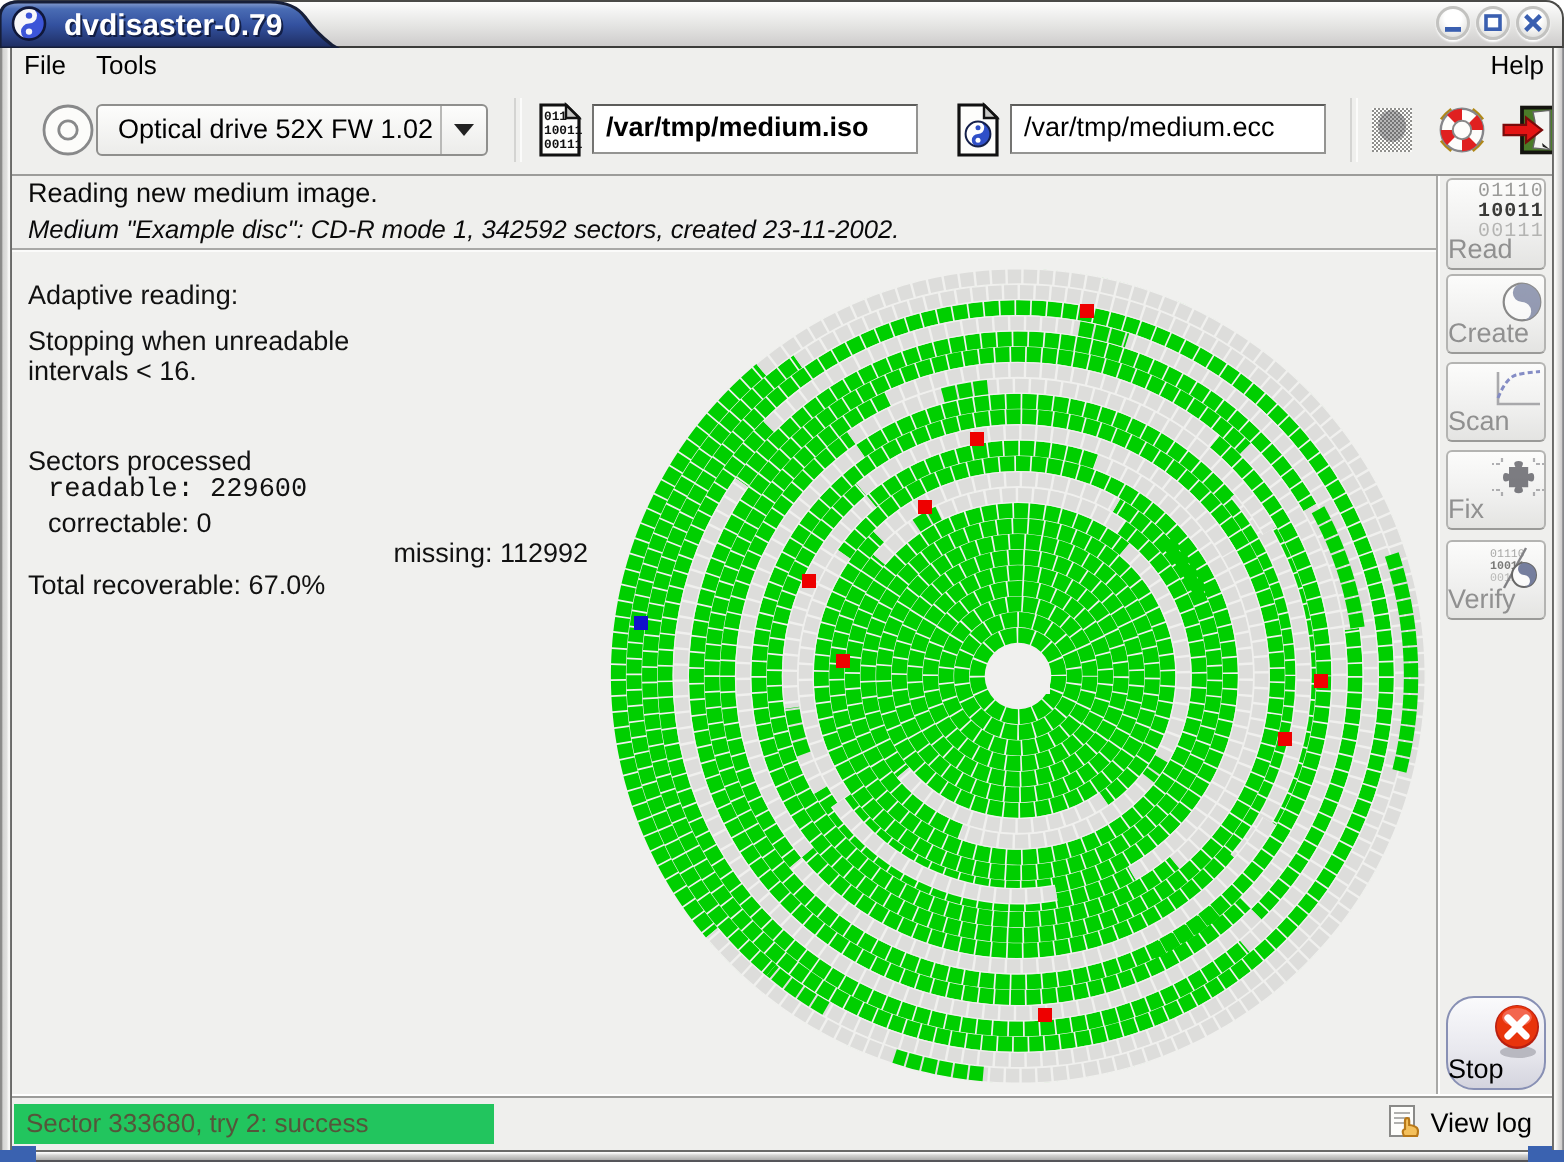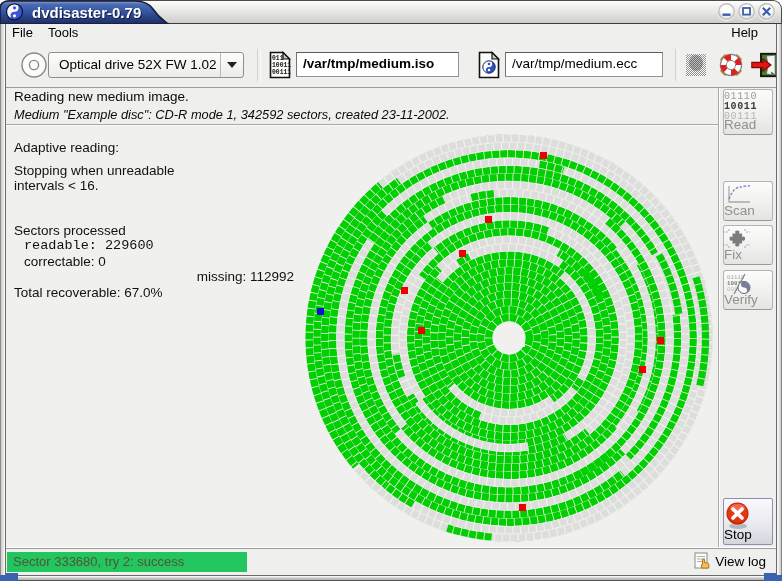--- a/index.html
+++ b/index.html
@@ -24,21 +24,21 @@
 #header .l1{left:8px;top:1px;font-size:13.5px;color:#0a0a0a;}
 #header .l2{left:8px;top:18.5px;font-size:12.8px;font-style:italic;color:#0a0a0a;}
 #hsep{left:6px;top:124px;width:712px;height:2px;background:#a8a8a6;border-bottom:1px solid #fbfbfa;height:1px;}
 
 #main{left:6px;top:126px;width:712px;height:421px;background:#f0f0ee;}
 #lefttext{left:8px;top:14px;width:280px;font-size:13.5px;color:#111;line-height:15.5px;}
 #vsep{left:718px;top:88px;width:2px;height:459px;border-left:1px solid #a8a8a6;border-right:1px solid #fbfbfa;}
 #sidebar{left:720px;top:88px;width:56px;height:459px;background:#efefed;}
 .sbtn{left:3px;width:50px;background:linear-gradient(#fcfcfb,#efefee 60%,#e4e4e2);border:1px solid #b4b4b2;border-bottom-color:#9a9a98;border-radius:3px;box-sizing:border-box;text-align:center;}
 .sbtn .lbl{position:absolute;bottom:2px;width:100%;font-size:13.5px;color:#909090;text-align:left;}
-.sbtn .ic{position:absolute;top:2px;left:0;width:100%;text-align:left;}
+.sbtn .ic{position:absolute;top:2px;left:0;width:100%;text-align:right;}
 
 #statusbar{left:6px;top:548px;width:770px;height:27px;background:#efefed;border-top:1px solid #9c9c9a;box-sizing:border-box;}
 #ylabel{left:1px;top:3px;width:240px;height:20px;background:#22c55e;font-size:13px;color:#55553a;padding:2px 0 0 6px;box-sizing:border-box;}
 #bottomframe{left:0;top:575px;width:782px;height:6px;background:linear-gradient(#fbfbfa 10%,#d4d4d2 40%,#acacaa);border-top:1px solid #6a6a68;border-bottom:1px solid #55555a;box-sizing:border-box;}
 .bluecorner{top:573px;width:18px;height:8px;background:#3a62b0;}
 #lframe{left:0;top:24px;width:6px;height:551px;background:linear-gradient(90deg,#8a8a88 0%,#8a8a88 12%,#d4d4d2 25%,#e0e0de 55%,#f8f8f6 72%,#f8f8f6 80%,#6a6a68 88%);}
 #rframe{left:776px;top:24px;width:6px;height:551px;background:linear-gradient(90deg,#6a6a68 12%,#f8f8f6 20%,#f8f8f6 30%,#e0e0de 55%,#cecccc 80%,#86868a 90%);}
 </style></head>
 <body>
 
@@ -81,21 +81,21 @@
 <div class="wbtn">
       <svg width="17" height="17">
         <path d="M4.8 4.8 L12.2 12.2 M12.2 4.8 L4.8 12.2" stroke="#3a5fb0" stroke-width="2.2"></path>
       </svg>
     </div>
 </div>
 
 <div class="abs" id="menubar">
 <div class="abs menuitem" style="left:6px;">File</div>
 <div class="abs menuitem" style="left:42px;">Tools</div>
-<div class="abs menuitem" style="right:18px;">Help</div>
+<div class="abs menuitem" style="right:4px;">Help</div>
 </div>
 
 <div class="abs" id="toolbar">
 <svg class="abs" style="left:13px;top:7px;" width="30" height="30" viewBox="0 0 30 30">
 <circle cx="15" cy="15" r="12" fill="#fcfcfa" stroke="#88898a" stroke-width="1.4"></circle>
 <circle cx="15" cy="15" r="4.6" fill="none" stroke="#88898a" stroke-width="1.4"></circle>
 </svg>
 <div class="abs" id="combo">
 <div class="abs txt">Optical drive 52X FW 1.02</div>
 <div class="abs btn"></div>
@@ -272,20 +272,29 @@
       </svg></div>
 </div>
 <div class="abs" id="vsep"></div>
 <div class="abs" id="sidebar">
 <div class="abs sbtn" style="top:1px;height:46px;">
       <div class="ic">
         <div style="line-height:10px;font-family:'Liberation Mono',monospace;font-size:10px;letter-spacing:0.6px;"><span style="color:#9a9a98;">01110</span><br><b style="color:#3a3a38;">10011</b><br><span style="color:#b4b4b2;">00111</span></div>
       </div>
       <div class="lbl">Read</div>
     </div>
+    <div class="abs sbtn" style="top:49px;height:40px;">
+      <div class="ic"><svg width="22" height="22" viewBox="0 0 24 24" opacity="0.55">
+<circle cx="12" cy="12" r="10" fill="#fff" stroke="#333" stroke-width="1.2"></circle>
+<path d="M12,2 A10,10 0 1,1 12,22 A5,5 0 0,0 12,12 A5,5 0 0,1 12,2 Z" fill="#46527e"></path>
+<circle cx="12" cy="7" r="1.9" fill="#46527e"></circle>
+          <circle cx="12" cy="17" r="1.9" fill="#fff"></circle>
+</svg></div>
+      <div class="lbl">Create</div>
+    </div>
     <div class="abs sbtn" style="top:93px;height:40px;">
       <div class="ic"><svg width="28" height="21" viewBox="0 0 28 21" opacity="0.7">
 <path d="M5,2 L5,18 L26,18" fill="none" stroke="#8a8a8e" stroke-width="1.3"></path>
 <path d="M5,15 Q9,5 14,3.5 Q19,2.2 26,1.8" fill="none" stroke="#5560b0" stroke-width="1.5" stroke-dasharray="2.6 1.6"></path>
 </svg></div>
       <div class="lbl">Scan</div>
     </div>
     <div class="abs sbtn" style="top:182px;height:40px;">
       <div class="ic"><svg width="30" height="22" viewBox="0 0 30 22" opacity="0.72">
 <text x="3" y="5.5" font-family="Liberation Mono,monospace" font-size="5.8" fill="#8a8a88">01110</text>
@@ -299,21 +308,21 @@
 </svg></div>
       <div class="lbl">Verify</div>
     </div>
     <div class="abs sbtn" style="top:137px;height:40px;">
       <div class="ic"><svg width="26" height="21" viewBox="0 0 26 21" opacity="0.66">
 <path d="M4,17 L0,17 M22,17 L26,17 M4,4 L0,4 M22,4 L26,4 M5,3 L5,0 M5,18 L5,21 M21,3 L21,0 M21,18 L21,21" stroke="#8a8a8e" stroke-width="1.1" stroke-dasharray="2 1"></path>
 <path d="M8,3.5 L11.2,3.5 Q9.5,0.5 12.8,0.5 Q16.1,0.5 14.4,3.5 L17.6,3.5 L17.6,7 Q20.6,5.4 20.6,8.6 Q20.6,11.8 17.6,10.2 L17.6,13.6 L14.4,13.6 Q16.1,16.6 12.8,16.6 Q9.5,16.6 11.2,13.6 L8,13.6 L8,10.2 Q5,11.8 5,8.6 Q5,5.4 8,7 Z" fill="#3e3e46" transform="translate(0.5,2)"></path>
 </svg></div>
       <div class="lbl">Fix</div>
     </div>
-    <div class="abs sbtn" style="left:3px;top:410px;width:50px;height:47px;background:linear-gradient(#fafafc,#e8e8ee 60%,#d4d4de);border:1px solid #8890b4;border-radius:2px;box-sizing:border-box;">
+    <div class="abs sbtn" style="left:3px;top:410px;width:50px;height:47px;background:linear-gradient(#fafafc,#e8e8ee 60%,#d4d4de);border:1px solid #8890b4;border-radius:14px;box-sizing:border-box;">
 <div class="ic"><svg width="27" height="29" viewBox="0 0 27 29">
 <ellipse cx="14" cy="25" rx="9" ry="3" fill="#b8b8c0"></ellipse>
 <circle cx="13.5" cy="12.5" r="11" fill="#b91f10"></circle>
 <circle cx="13.5" cy="12.1" r="10.2" fill="#e8340c"></circle>
 <ellipse cx="13.5" cy="7.6" rx="7.4" ry="4.6" fill="#f4705c" opacity="0.85"></ellipse>
 <path d="M9 8 L18 17 M18 8 L9 17" stroke="#fff" stroke-width="3.6" stroke-linecap="round"></path>
 </svg></div>
 <div class="lbl" style="color:#000;">Stop</div>
 </div>
 </div>

